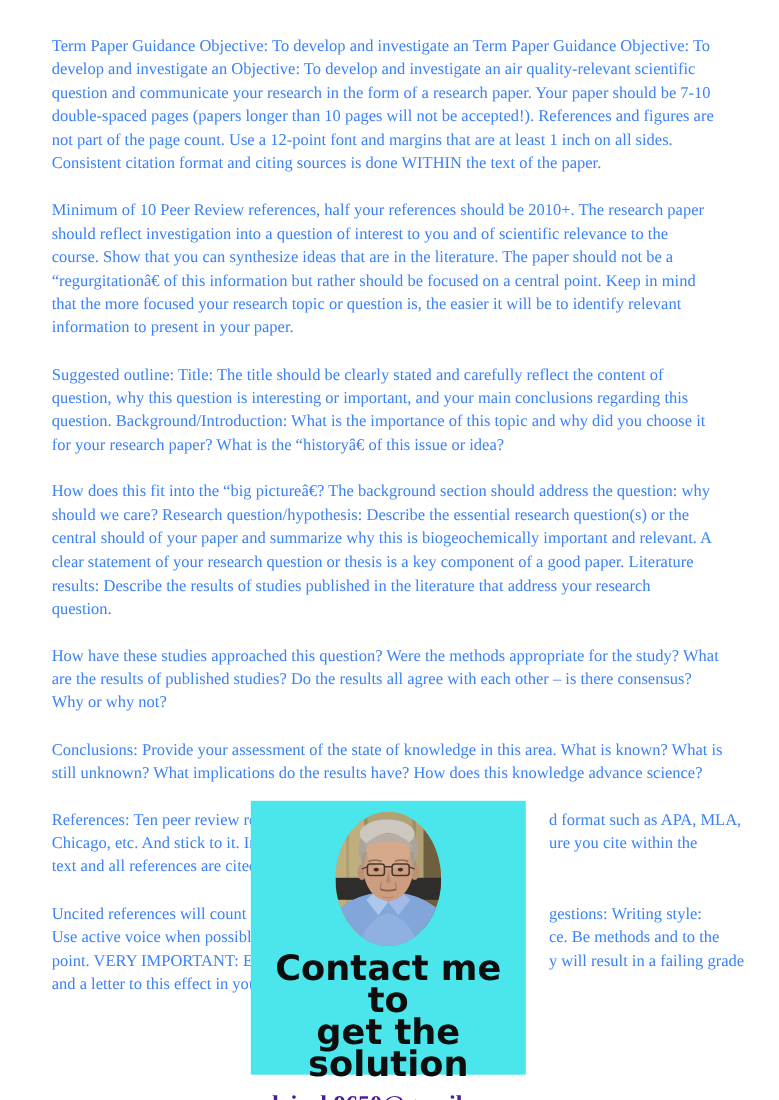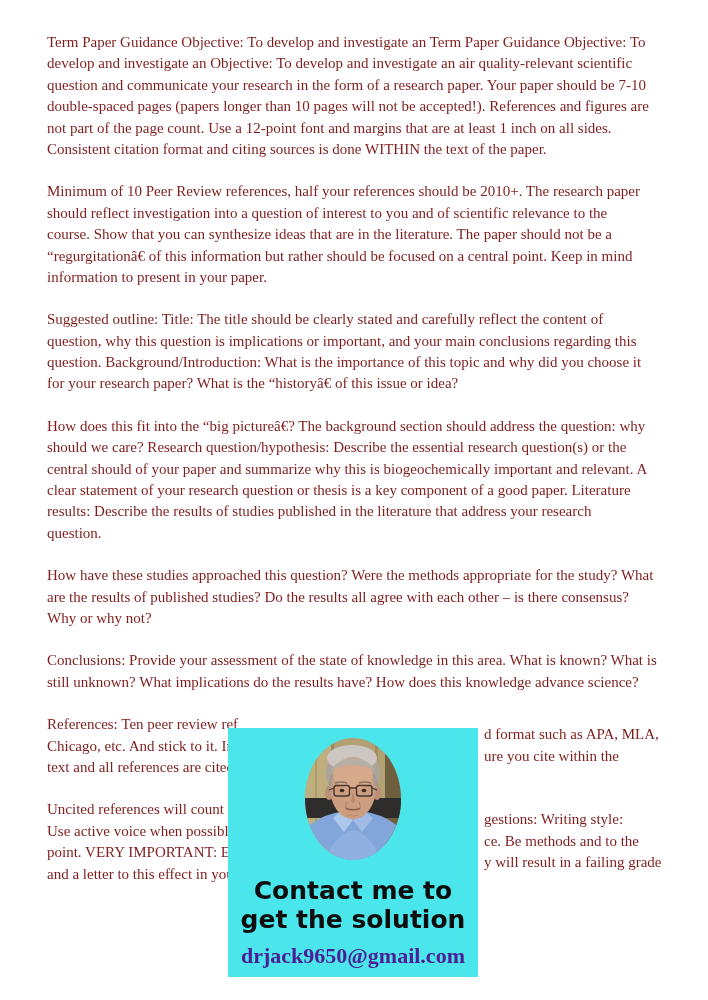--- a/index.html
+++ b/index.html
@@ -20,77 +20,77 @@
   .para { margin: 0 0 21px 0; }
   .para:last-child { margin-bottom: 0; }
   .line {
     height: 21.4px;
     line-height: 21.4px;
     white-space: nowrap;
     position: relative;
   }
   .line .rf {
     position: absolute;
-    left: 437px;
+    left: 452px;
     top: 0;
-    margin-top: 10px;
   }
   .overlay {
     position: absolute;
     left: 228px; top: 728px;
     width: 250px; height: 249px;
     z-index: 5;
     display: flex;
     flex-direction: column;
     align-items: center;
     text-align: center;
   }
   .photo-wrap { margin-top: 10px; width: 96px; height: 122px; }
   .contact-heading {
-    margin-top: 16px;
+    margin-top: 6px;
     font-family: "DejaVu Sans", sans-serif;
     font-weight: bold;
-    font-size: 25px;
+    font-size: 32px;
     line-height: 29px;
     color: #0d0d0d;
   }
   .contact-email {
     margin-top: 9px;
     font-family: "Liberation Serif", serif;
     font-weight: bold;
     font-size: 22px;
     line-height: 26px;
     color: #4c1d95;
   }
 </style>
 </head>
 <body>
 
-<div class="doc" style="color: #7f1d1d;">
+<div class="doc" style="color: #3b82f6;">
 
   <div class="para">
     <div class="line">Term Paper Guidance Objective: To develop and investigate an Term Paper Guidance Objective: To</div>
     <div class="line">develop and investigate an Objective: To develop and investigate an air quality-relevant scientific</div>
     <div class="line">question and communicate your research in the form of a research paper. Your paper should be 7-10</div>
     <div class="line">double-spaced pages (papers longer than 10 pages will not be accepted!). References and figures are</div>
     <div class="line">not part of the page count. Use a 12-point font and margins that are at least 1 inch on all sides.</div>
     <div class="line">Consistent citation format and citing sources is done WITHIN the text of the paper.</div>
   </div>
 
   <div class="para">
     <div class="line">Minimum of 10 Peer Review references, half your references should be 2010+. The research paper</div>
     <div class="line">should reflect investigation into a question of interest to you and of scientific relevance to the</div>
     <div class="line">course. Show that you can synthesize ideas that are in the literature. The paper should not be a</div>
     <div class="line">“regurgitationâ€ of this information but rather should be focused on a central point. Keep in mind</div>
+    <div class="line">that the more focused your research topic or question is, the easier it will be to identify relevant</div>
     <div class="line">information to present in your paper.</div>
   </div>
 
   <div class="para">
     <div class="line">Suggested outline: Title: The title should be clearly stated and carefully reflect the content of</div>
-    <div class="line">question, why this question is implications or important, and your main conclusions regarding this</div>
+    <div class="line">question, why this question is interesting or important, and your main conclusions regarding this</div>
     <div class="line">question. Background/Introduction: What is the importance of this topic and why did you choose it</div>
     <div class="line">for your research paper? What is the “historyâ€ of this issue or idea?</div>
   </div>
 
   <div class="para">
     <div class="line">How does this fit into the “big pictureâ€? The background section should address the question: why</div>
     <div class="line">should we care? Research question/hypothesis: Describe the essential research question(s) or the</div>
     <div class="line">central should of your paper and summarize why this is biogeochemically important and relevant. A</div>
     <div class="line">clear statement of your research question or thesis is a key component of a good paper. Literature</div>
     <div class="line">results: Describe the results of studies published in the literature that address your research</div>

